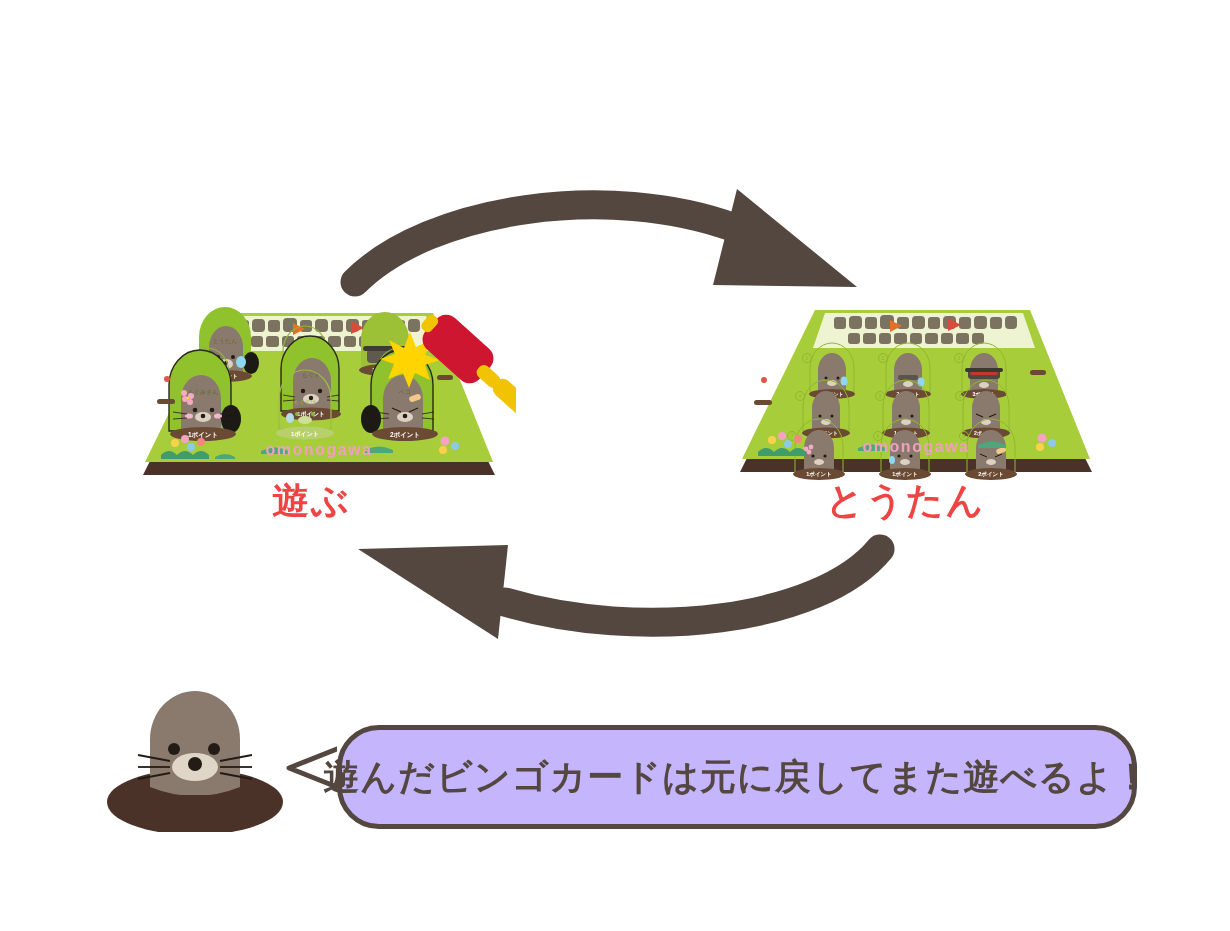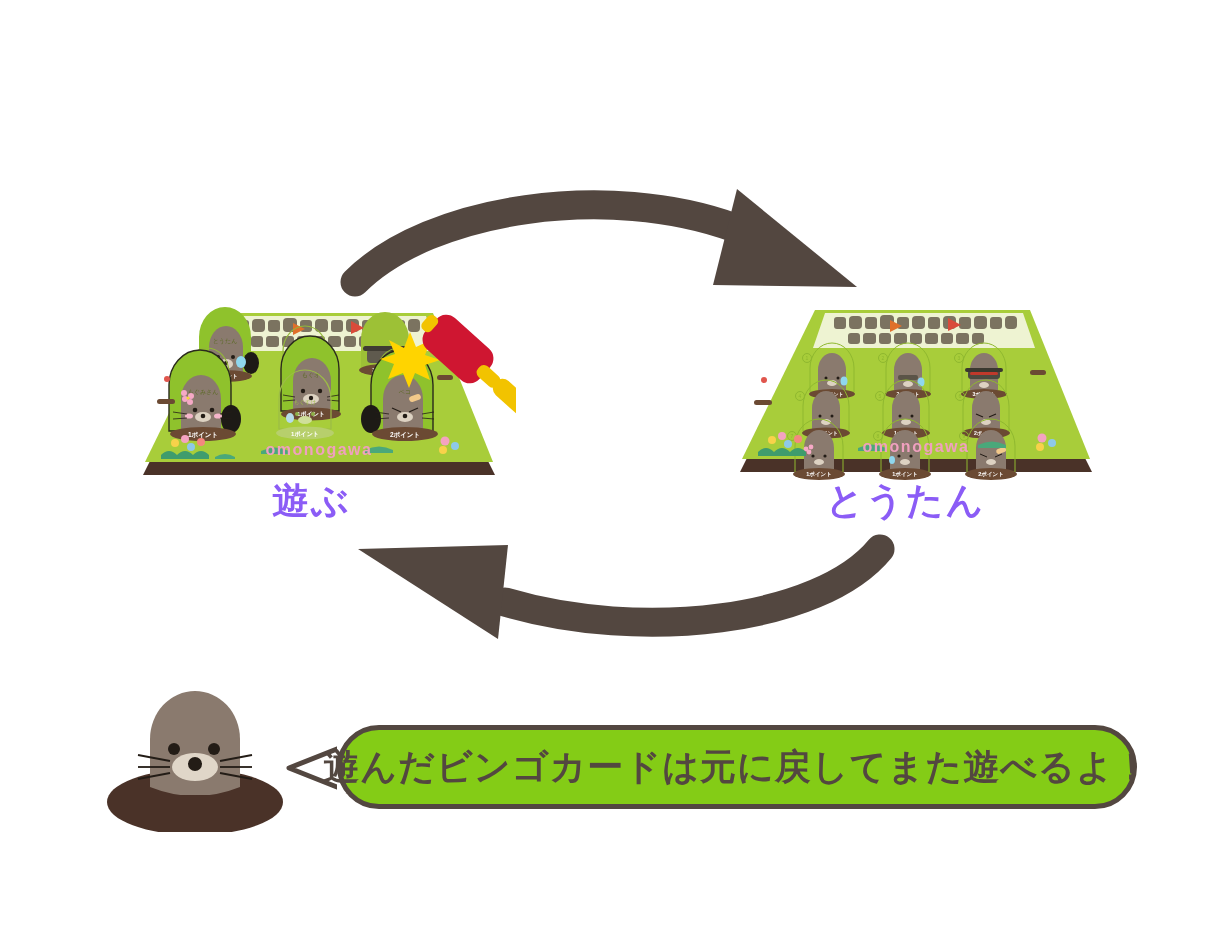--- a/index.html
+++ b/index.html
@@ -27,21 +27,21 @@
     position: absolute;
     left: 0; top: 0;
     width: 1230px;
     height: 931px;
     pointer-events: none;
   }
 
   
   .step-caption {
     position: absolute;
-    color: #8b5cf6;
+    color: #ef4444;
     font-size: 37px;
     font-weight: bold;
     letter-spacing: 2px;
     white-space: nowrap;
     font-family: "Liberation Sans", sans-serif;
   }
   #caption-play  { left: 272px; top: 444px; }
   #caption-reset { left: 826px; top: 444px; }
 
   
@@ -71,25 +71,25 @@
     width: 190px;
     height: 145px;
   }
   #mole-mascot svg { display: block; width: 100%; height: 100%; }
 
   #speech-bubble {
     position: absolute;
     left: 337px;
     top: 693px;
     width: 800px;
-    height: 84px;
+    height: 104px;
     box-sizing: border-box;
     border: 5px solid #534740;
     border-radius: 42px;
-    background: #84cc16;
+    background: #c4b5fd;
     display: flex;
     align-items: center;
     justify-content: center;
   }
   #speech-text {
     color: #534740;
     font-size: 36px;
     font-weight: bold;
     letter-spacing: 1px;
     white-space: nowrap;

